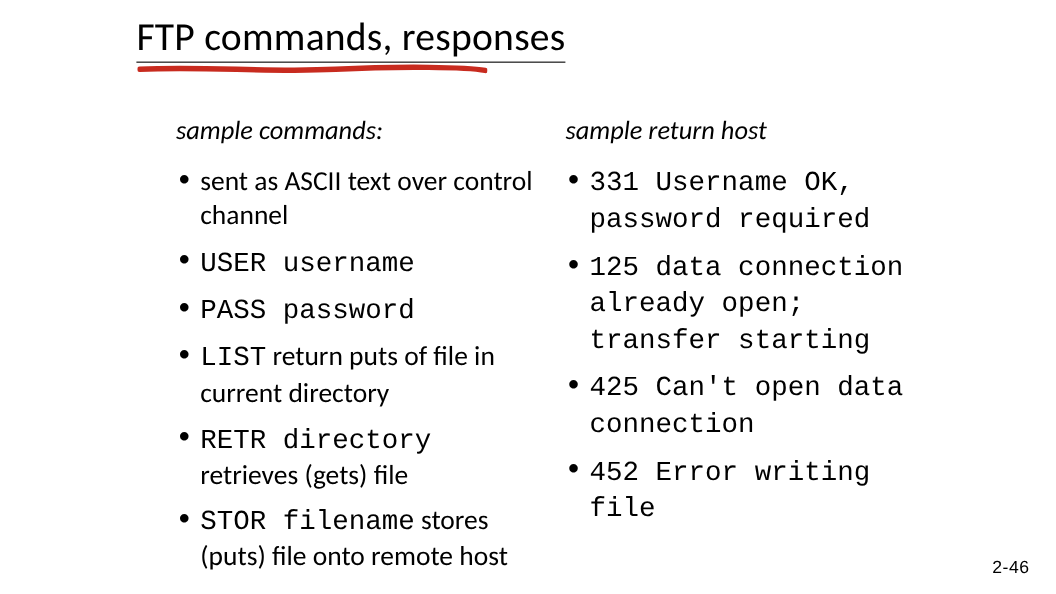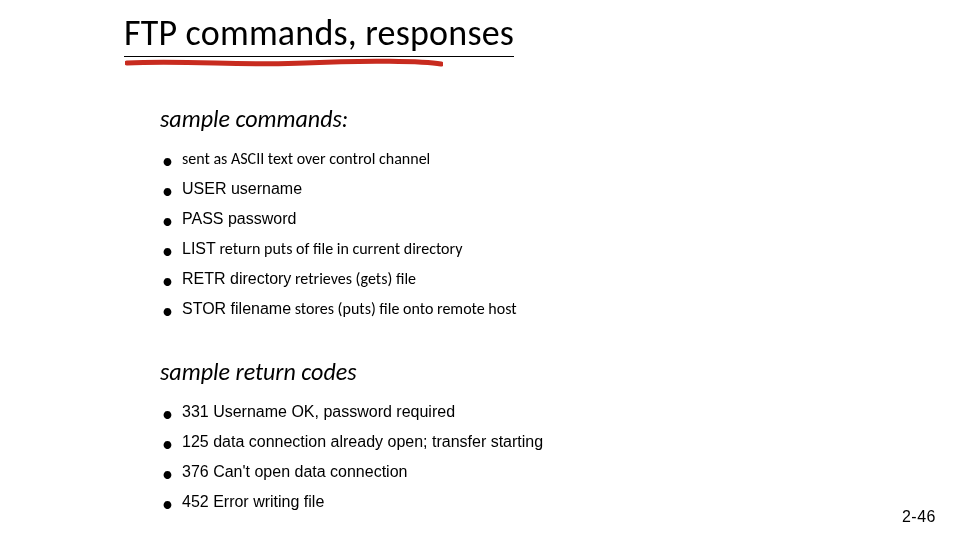--- a/index.html
+++ b/index.html
@@ -46,53 +46,52 @@
     stroke-linecap: round;
     fill: none;
   }
   .cols {
     position: absolute;
     top: 104px;
     left: 160px;
     right: 120px;
     display: flex;
     gap: 28px;
-    flex-direction: column;
   }
   .col {
     flex: 1 1 0;
   }
   .col-header {
     font-size: 24px;
     font-style: italic;
     font-weight: 400;
     margin-bottom: 16px;
   }
   ul.bullets {
     list-style: none;
     margin: 0;
     padding: 0;
   }
   ul.bullets > li {
     position: relative;
     padding-left: 22px;
-    font-size: 16px;
+    font-size: 25px;
     line-height: 1.25;
     margin-bottom: 10px;
   }
   ul.bullets > li::before {
     content: "•";
     position: absolute;
     left: 2px;
     top: 0;
     font-size: 22px;
     line-height: 1.2;
   }
   .mono {
-    font-family: Liberation Sans, sans-serif;
+    font-family: Liberation Mono, monospace;
   }
   .slide-num {
     position: absolute;
     right: 24px;
     bottom: 14px;
     font-family: "Arial Narrow", Arial, sans-serif;
     font-size: 16px;
     letter-spacing: 0.5px;
     color: #000;
   }
@@ -130,30 +129,30 @@
         <li>
           <span class="mono">RETR directory</span><span> retrieves (gets) file</span>
         </li>
         <li>
           <span class="mono">STOR filename</span><span> stores (puts) file onto remote host</span>
         </li>
       </ul>
     </div>
 
     <div class="col">
-      <div class="col-header">sample return codes</div>
+      <div class="col-header">sample return host</div>
       <ul class="bullets">
         <li>
           <span class="mono">331 Username OK, password required</span>
         </li>
         <li>
           <span class="mono">125 data connection already open; transfer starting</span>
         </li>
         <li>
-          <span class="mono">376 Can't open data connection</span>
+          <span class="mono">425 Can't open data connection</span>
         </li>
         <li>
           <span class="mono">452 Error writing file</span>
         </li>
       </ul>
     </div>
 
   </div>
 
   <div class="slide-num">2-46</div>

